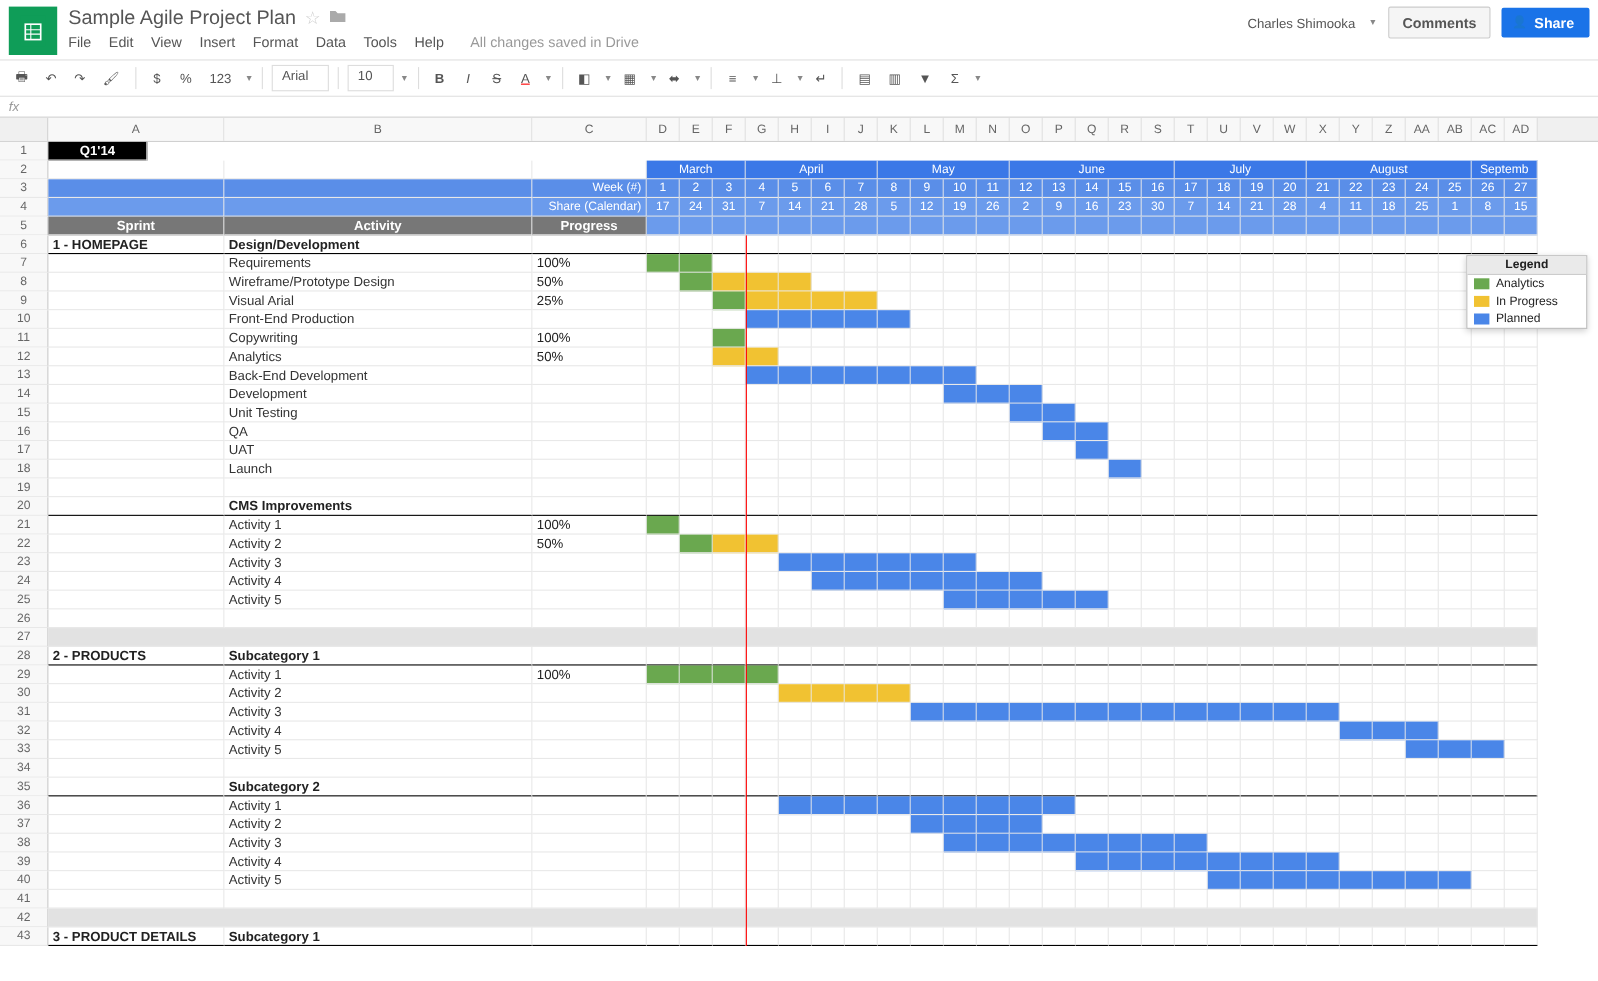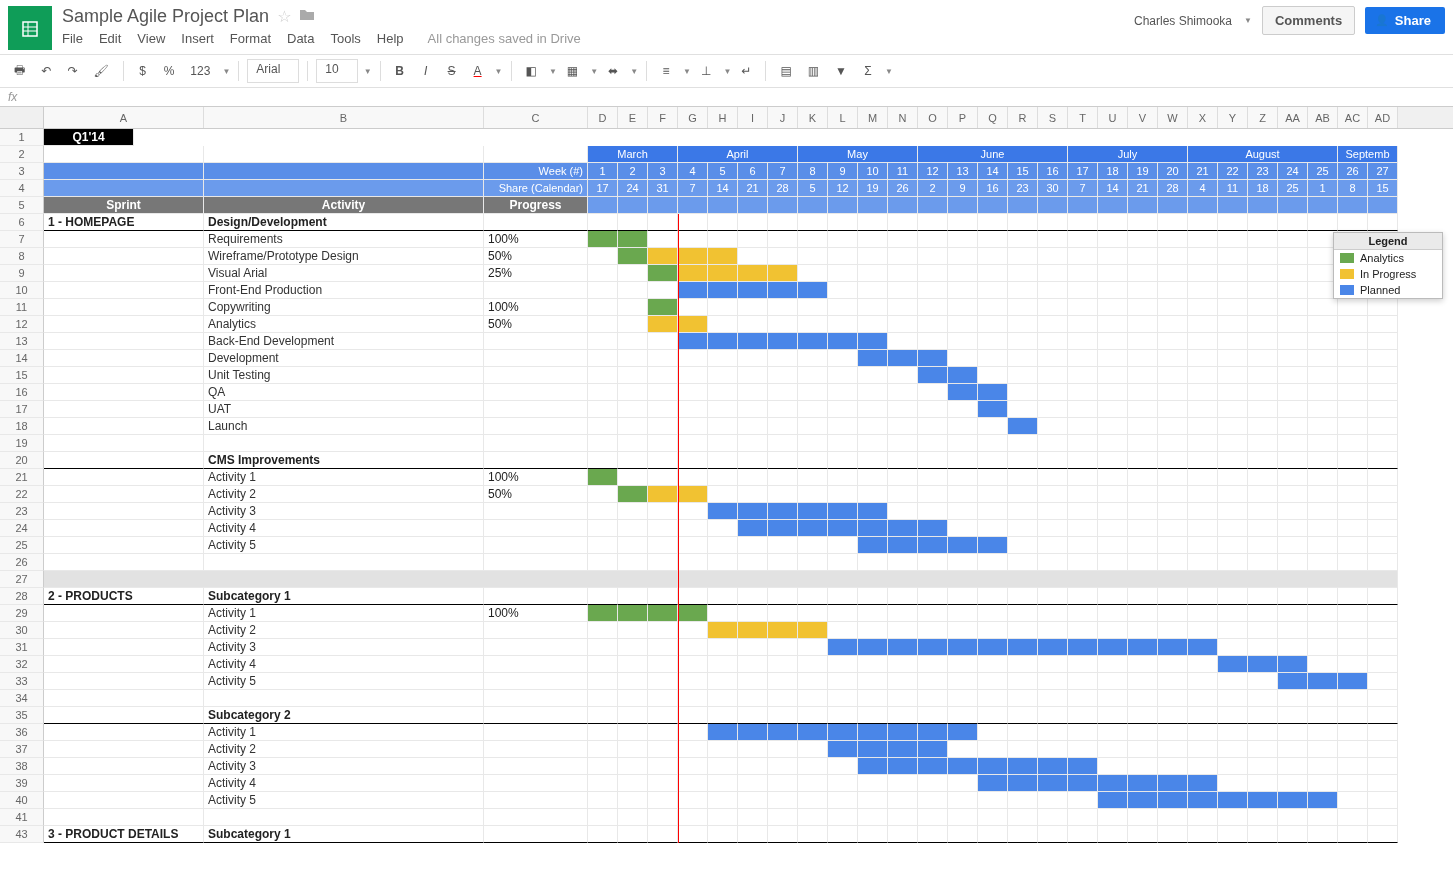--- a/index.html
+++ b/index.html
@@ -1490,20 +1490,24 @@
         <div class="cell " style="width: 30px;"></div>
         <div class="cell " style="width: 30px;"></div>
         <div class="cell " style="width: 30px;"></div>
         <div class="cell " style="width: 30px;"></div>
         <div class="cell " style="width: 30px;"></div>
         <div class="cell " style="width: 30px;"></div>
         <div class="cell " style="width: 30px;"></div>
         <div class="cell " style="width: 30px;"></div>
       </div>
       <div class="row">
+        <div class="rowhdr">42</div>
+        <div class="cell brk" style="width: 1354px;"></div>
+      </div>
+      <div class="row">
         <div class="rowhdr">43</div>
         <div class="cell sect underA" style="width: 160px;">3 - PRODUCT DETAILS</div>
         <div class="cell subhead" style="width: 280px; text-align: left;">Subcategory 1</div>
         <div class="cell underA" style="width: 104px;"></div>
         <div class="cell underA" style="width: 30px;"></div>
         <div class="cell underA" style="width: 30px;"></div>
         <div class="cell underA" style="width: 30px;"></div>
         <div class="cell underA" style="width: 30px;"></div>
         <div class="cell underA" style="width: 30px;"></div>
         <div class="cell underA" style="width: 30px;"></div>

